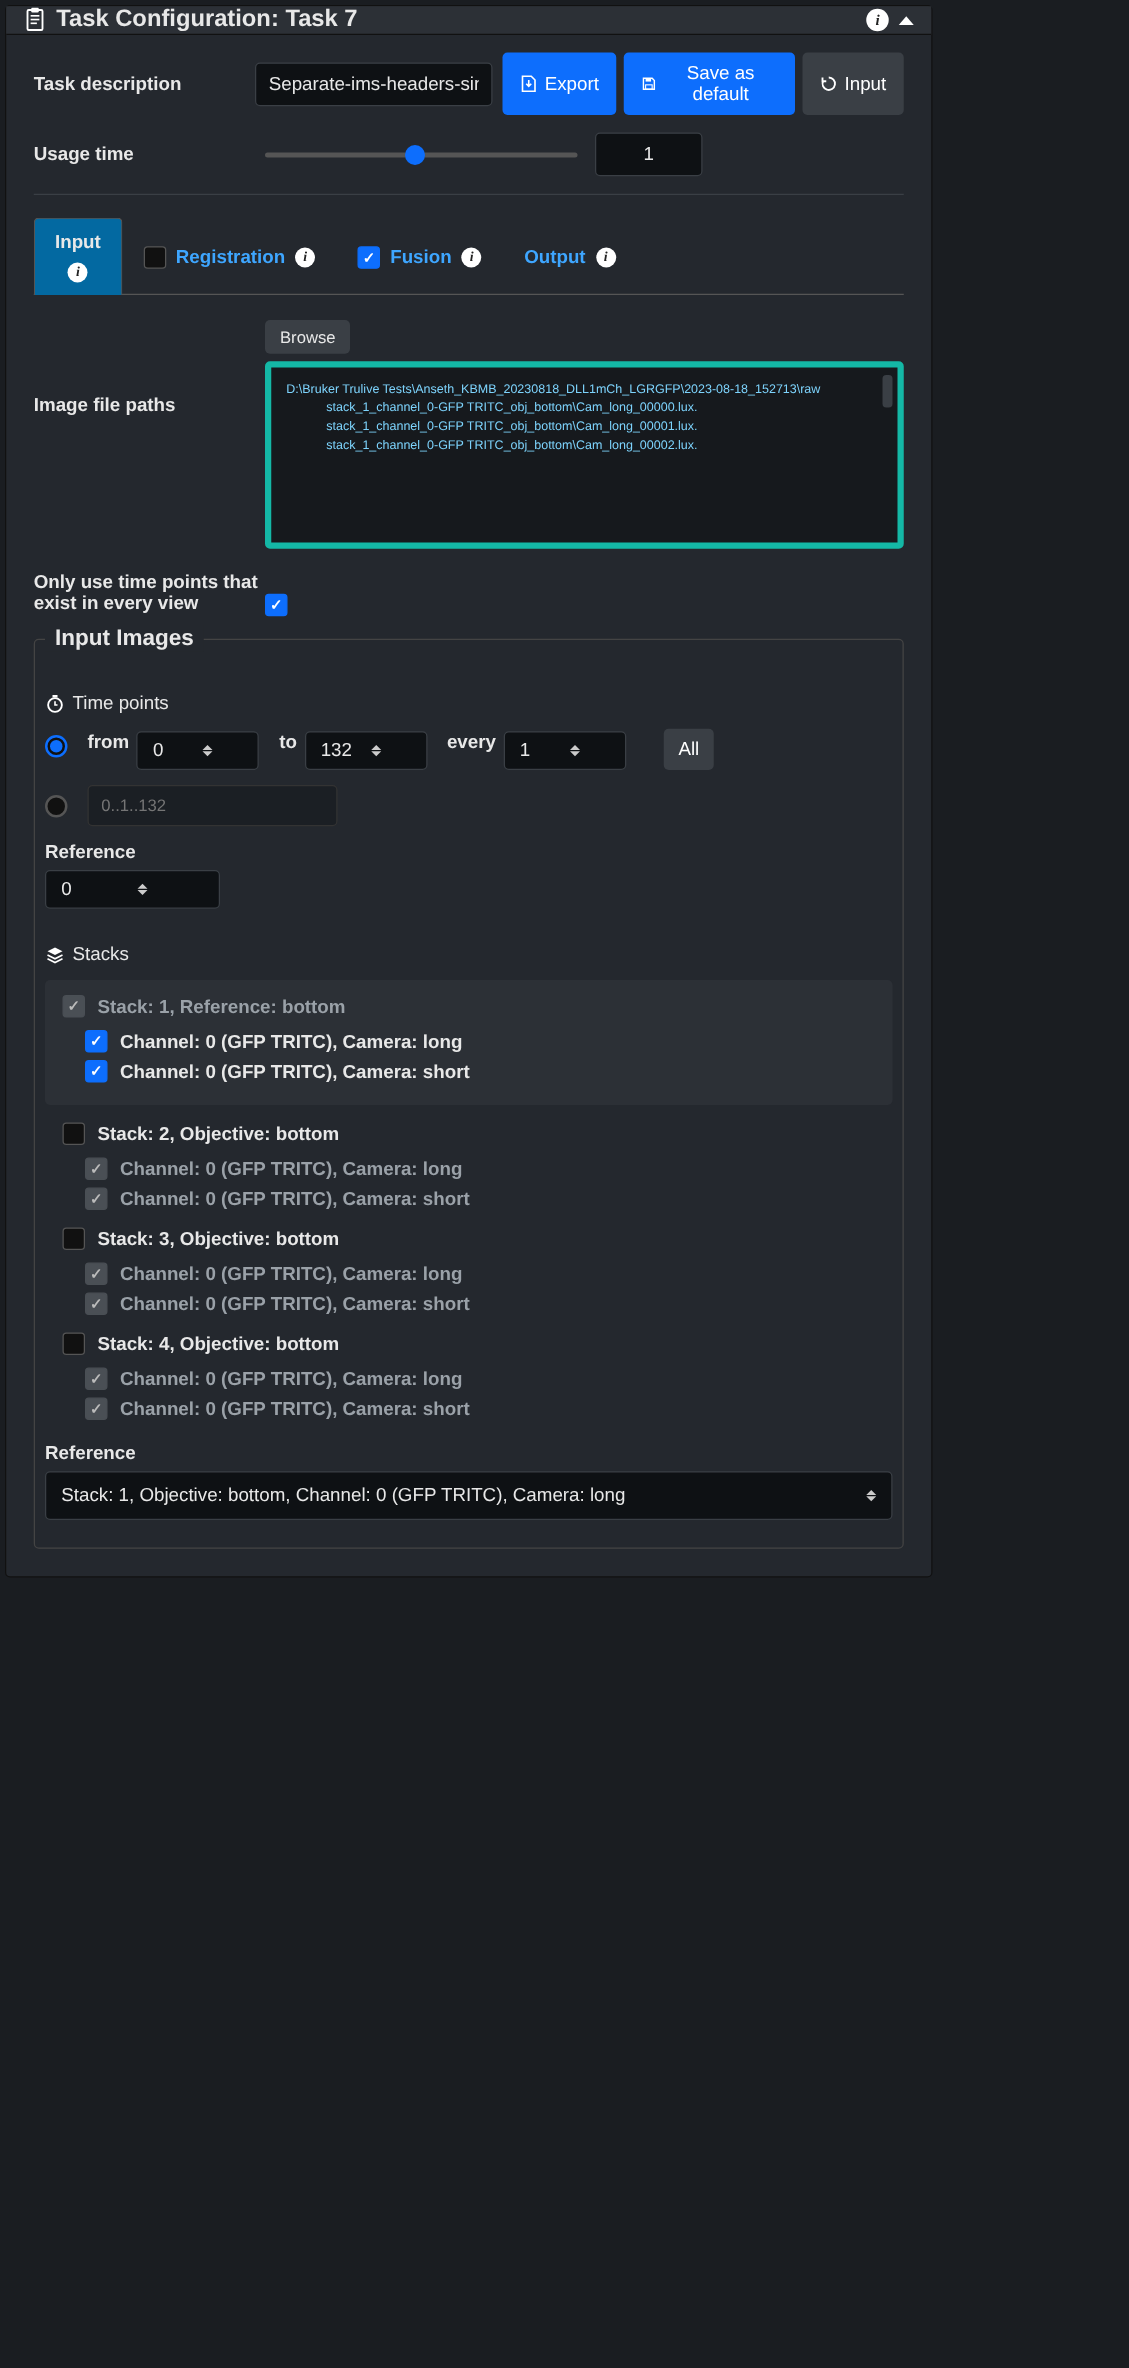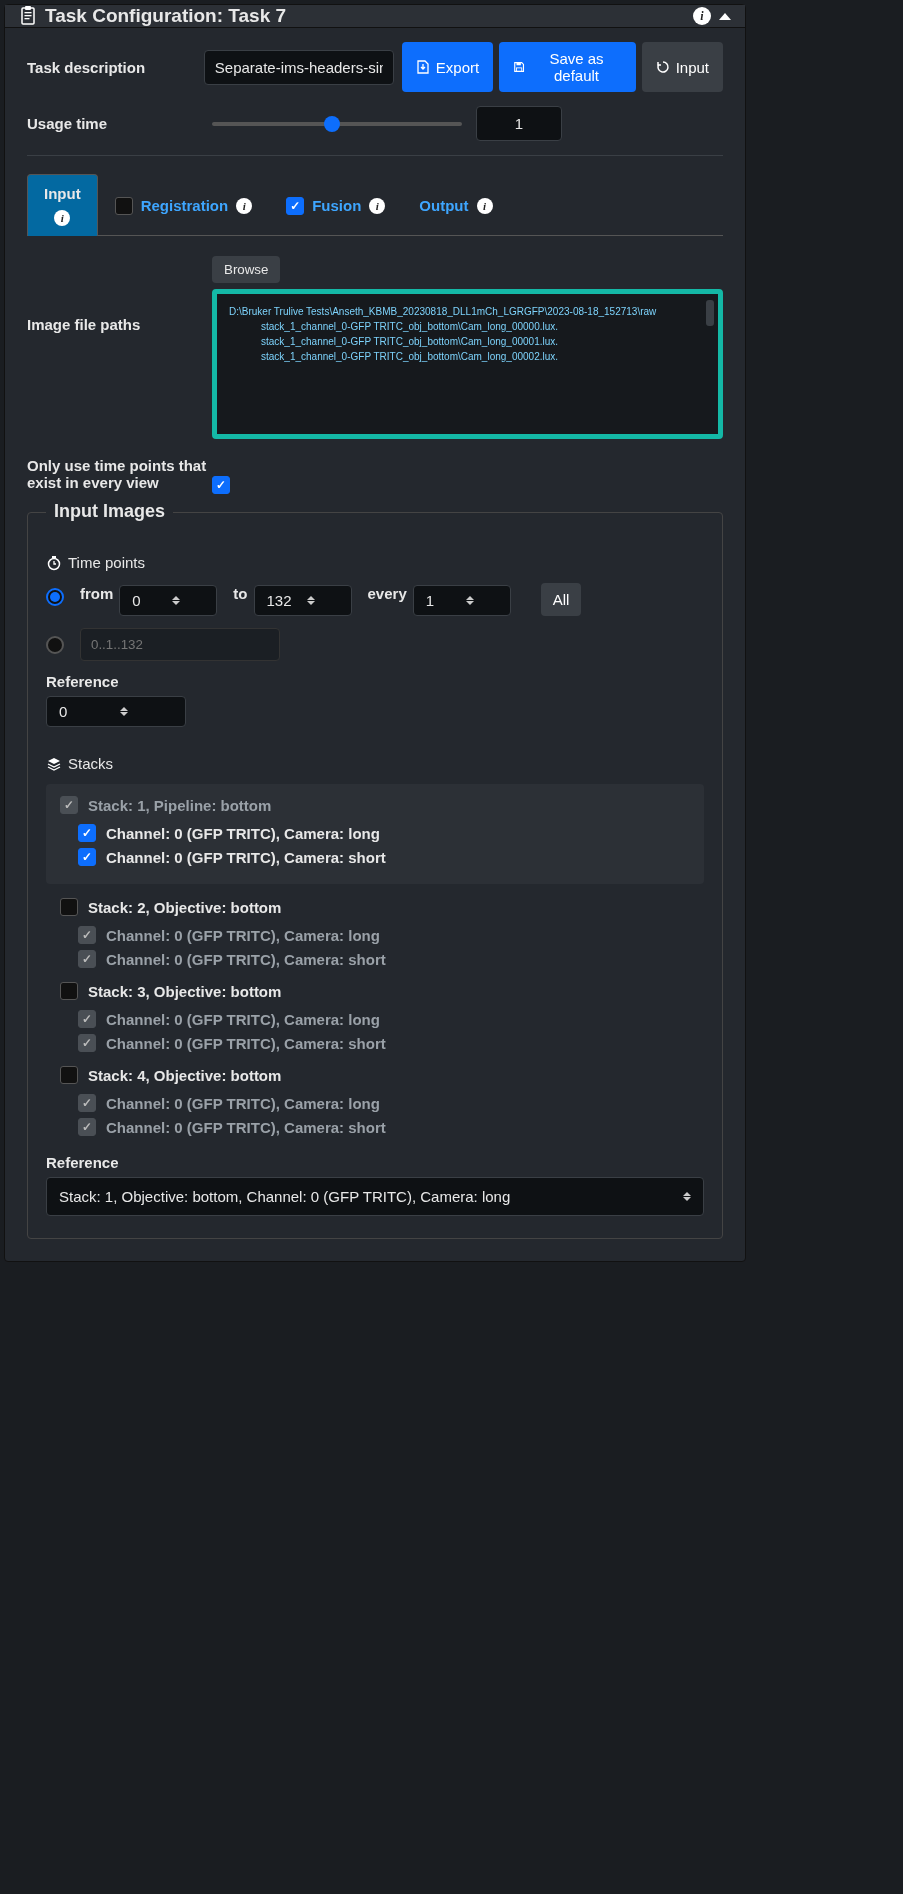--- a/index.html
+++ b/index.html
@@ -163,21 +163,21 @@
     color: #7dd3fc;
     font-size: 10px;
     line-height: 1.5;
   }
   .path-box .indent { padding-left: 32px; white-space: nowrap; }
   .path-box .scroll-ind { position:absolute; right:4px; top:6px; width:8px; height:26px; background:#3a3f45; border-radius:3px; }
 
   .fieldset {
     border: 1px solid #444;
     border-radius: 4px;
-    padding: 22px 18px;
+    padding: 22px 8px;
     margin-top: 0;
   }
   .fieldset-legend {
     font-size: 18px;
     font-weight: 700;
     padding: 0 8px;
     background: #24282e;
     position: relative;
     top: -34px;
     display: inline-block;
@@ -411,21 +411,21 @@
               <path d="M8 2l6 3-6 3-6-3z" fill="#fff"></path>
               <path d="M2 8l6 3 6-3M2 11l6 3 6-3" fill="none" stroke="#fff" stroke-width="1.3"></path>
             </svg>
           <span>Stacks</span>
         </div>
 
         
         <div class="stack-block">
           <div class="stack-line header dim">
             <span class="checkbox checked disabled"></span>
-            <span class="lbl">Stack: 1, Pipeline: bottom</span>
+            <span class="lbl">Stack: 1, Reference: bottom</span>
           </div>
           <div class="stack-line child">
             <span class="checkbox checked"></span>
             <span class="lbl">Channel: 0 (GFP TRITC), Camera: long</span>
           </div>
           <div class="stack-line child">
             <span class="checkbox checked"></span>
             <span class="lbl">Channel: 0 (GFP TRITC), Camera: short</span>
           </div>
         </div>

